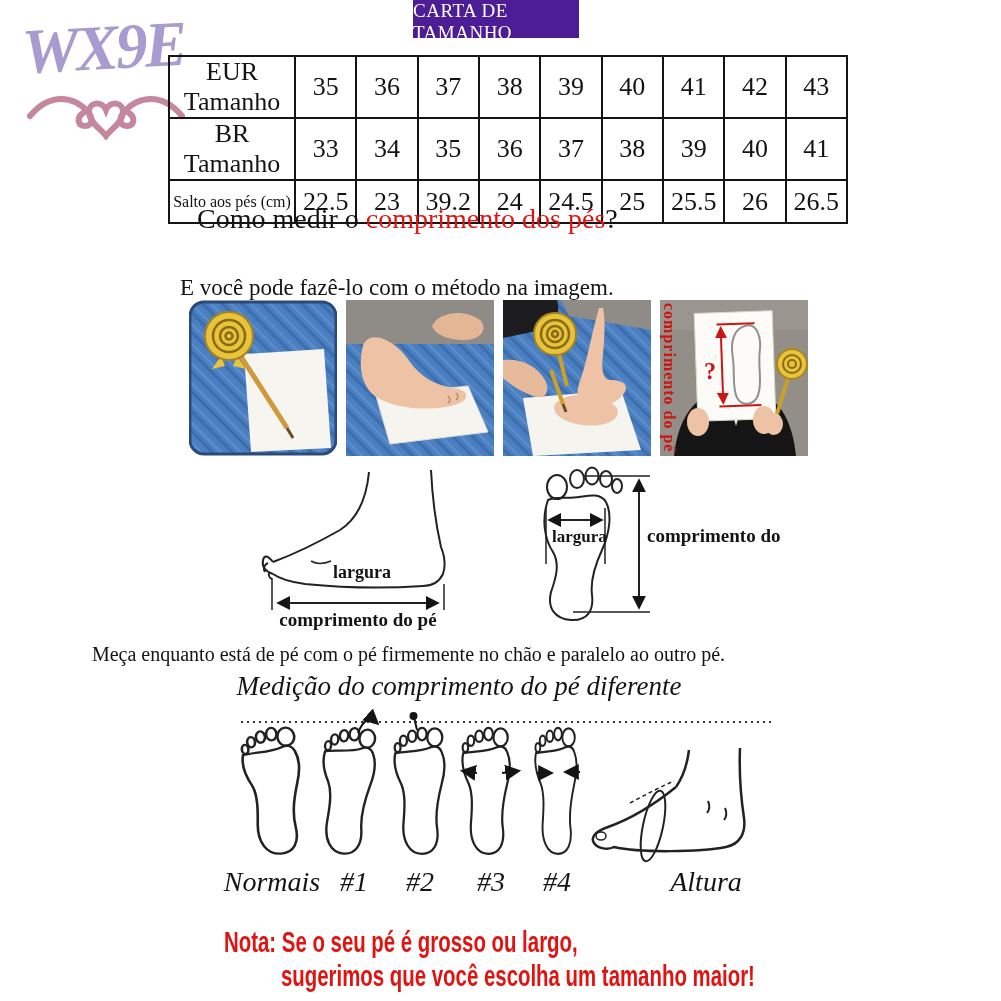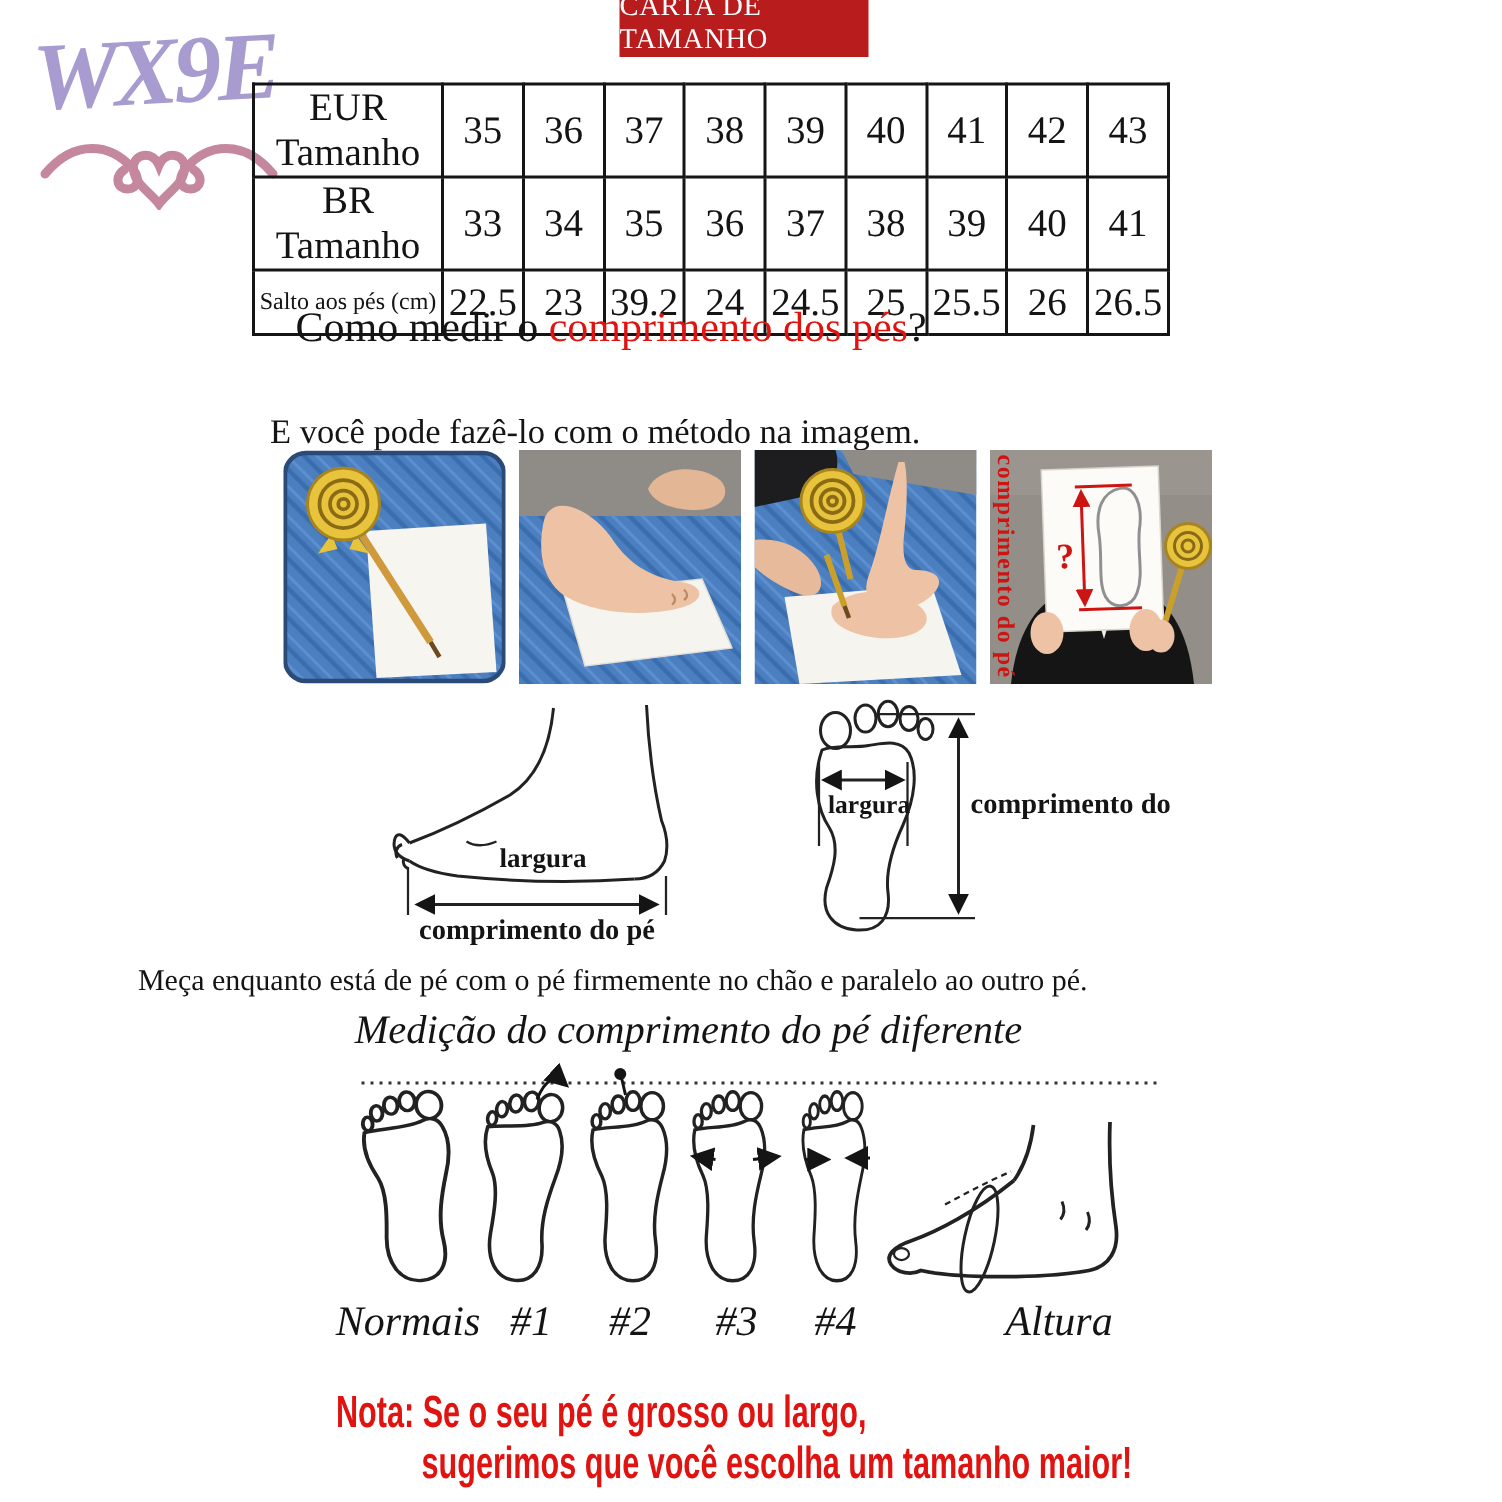--- a/index.html
+++ b/index.html
@@ -5,26 +5,26 @@
   html,body{margin:0;padding:0;background:#ffffff;}
   .page{position:relative;width:1001px;height:1001px;background:#fff;overflow:hidden;
         font-family:"Liberation Serif",serif;color:#141414;}
 
   
   .logo-text{position:absolute;left:22px;top:16px;font-size:64px;font-weight:bold;font-style:italic;
              letter-spacing:-3px;color:#a89bd0;transform:rotate(-3deg);line-height:1;}
   .logo-flourish{position:absolute;left:26px;top:84px;}
 
   
-  .banner{position:absolute;left:413px;top:0;width:166px;height:38px;background:#b91c1c;
-          display:flex;align-items:flex-end;justify-content:center;}
+  .banner{position:absolute;left:413px;top:0;width:166px;height:38px;background:#4c1d95;
+          display:flex;align-items:flex-start;justify-content:center;}
   .banner span{color:#fff;font-size:19px;letter-spacing:.5px;}
 
   
-  table.size-table{position:absolute;left:168px;top:55px;width:612px;border-collapse:collapse;
+  table.size-table{position:absolute;left:168px;top:55px;width:680px;border-collapse:collapse;
                    table-layout:fixed;}
   table.size-table td{border:2px solid #151515;text-align:center;vertical-align:middle;
                       height:41px;font-size:26px;padding:0;}
   td.lbl{font-size:20px;width:124px;}
   td.lbl.small{font-size:16px;}
 
   
   .question{position:absolute;left:197px;top:203px;font-size:28px;}
   .question .hl{color:#e01310;}
   .para1{position:absolute;left:190px;top:249px;font-size:23px;}

